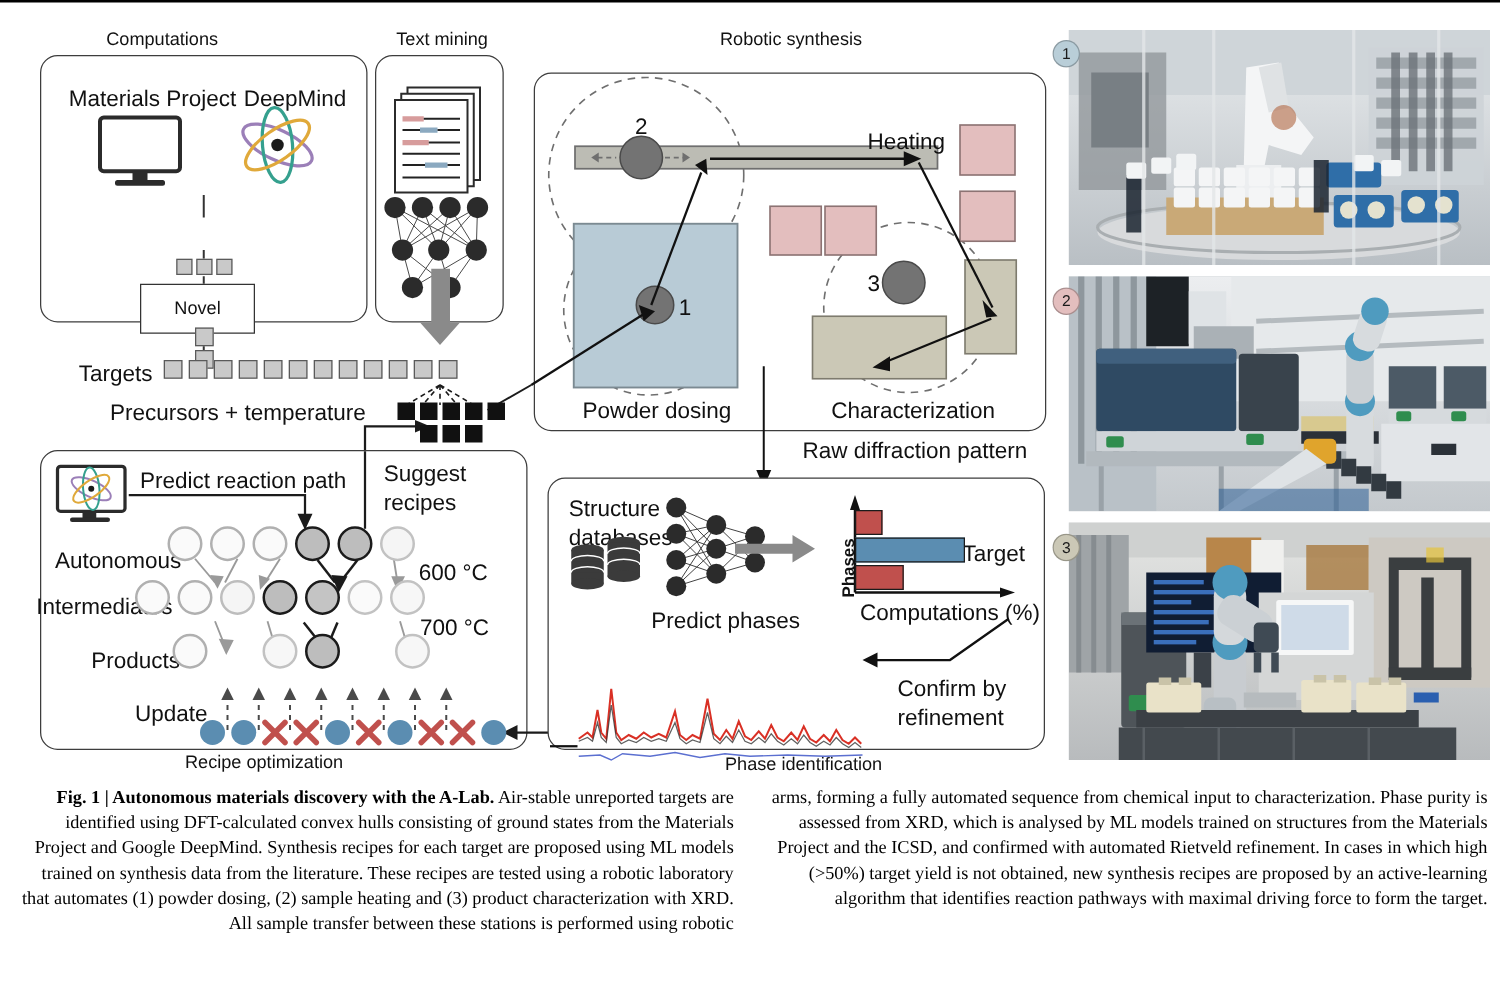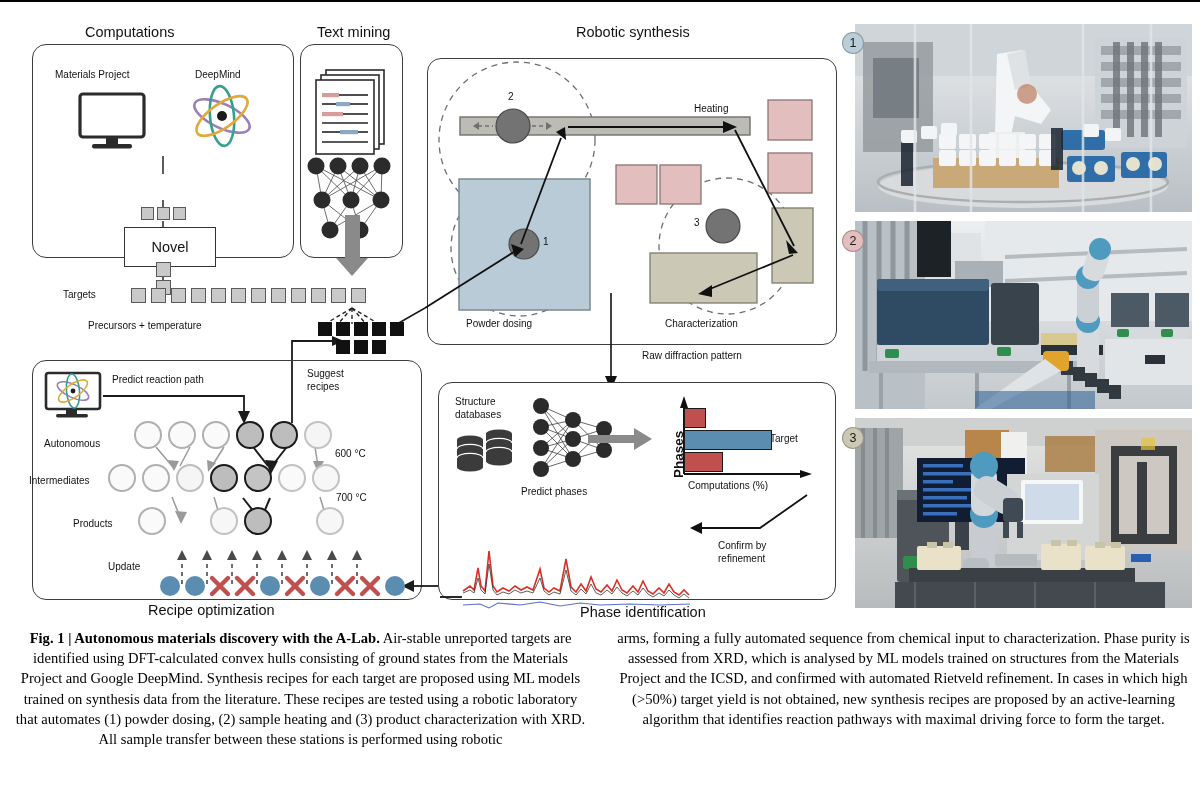--- a/index.html
+++ b/index.html
@@ -30,21 +30,21 @@
     background: #fff;
   }
   .panel-title {
     position: absolute;
     font-size: 14.5px;
     color: #111;
     white-space: nowrap;
   }
   .lbl {
     position: absolute;
-    font-size: 10px;
+    font-size: 18px;
     color: #111;
     white-space: nowrap;
   }
   .sq-gray {
     position: absolute;
     background: #c9c9c9;
     border: 1.2px solid #5a5a5a;
   }
   .sq-black {
     position: absolute;
@@ -71,21 +71,21 @@
     display: flex; align-items: center; justify-content: center;
     font-size: 12.5px; color: #1b1b1b;
     border: 1px solid rgba(0,0,0,.25);
   }
   
   #caption {
     position: absolute; left: 14px; top: 628px; width: 1176px; height: 166px;
     display: flex; gap: 30px;
     font-family: "Liberation Serif", serif;
   }
-  .cap-col { width: 573px; font-size: 14.6px; line-height: 1.385; color: #000; text-align: center; }
+  .cap-col { width: 573px; font-size: 14.6px; line-height: 1.385; color: #000; text-align: right; }
   .cap-col b { font-weight: bold; }
   .bar { position: absolute; }
   .vbarlabel {
     position:absolute; font-size: 13.5px; color:#111;
     transform: rotate(-90deg); transform-origin: left top; white-space: nowrap;
   }
 </style>
 </head>
 <body>
 
@@ -117,21 +117,21 @@
       <line x1="163" y1="148" x2="163" y2="166" stroke="#333" stroke-width="1.6"></line>
       <line x1="163" y1="192" x2="163" y2="199" stroke="#333" stroke-width="1.6"></line>
       <line x1="163" y1="213" x2="163" y2="220" stroke="#333" stroke-width="1.6"></line>
       <line x1="163" y1="248" x2="163" y2="256" stroke="#333" stroke-width="1.6"></line>
       <line x1="163" y1="268" x2="163" y2="280" stroke="#333" stroke-width="1.6"></line>
     </svg>
 
     <div class="sq-gray" style="left:141px; top:199px; width:13px; height:13px;"></div>
     <div class="sq-gray" style="left:157px; top:199px; width:13px; height:13px;"></div>
     <div class="sq-gray" style="left:173px; top:199px; width:13px; height:13px;"></div>
-    <div class="box-outline" style="left:112px; top:219px; width:92px; height:40px;margin-left:12px;">Novel</div>
+    <div class="box-outline" style="left:112px; top:219px; width:92px; height:40px;">Novel</div>
     <div class="sq-gray" style="left:156px; top:254px; width:15px; height:15px;"></div>
     <div class="sq-gray" style="left:156px; top:272px; width:15px; height:15px;"></div>
 
     <div class="lbl" style="left:63px; top:281px;">Targets</div>
     <div id="targets-row">
         <div class="sq-gray" style="left: 131px; top: 280px; width: 15px; height: 15px;"></div>
         <div class="sq-gray" style="left: 151px; top: 280px; width: 15px; height: 15px;"></div>
         <div class="sq-gray" style="left: 171px; top: 280px; width: 15px; height: 15px;"></div>
         <div class="sq-gray" style="left: 191px; top: 280px; width: 15px; height: 15px;"></div>
         <div class="sq-gray" style="left: 211px; top: 280px; width: 15px; height: 15px;"></div>

